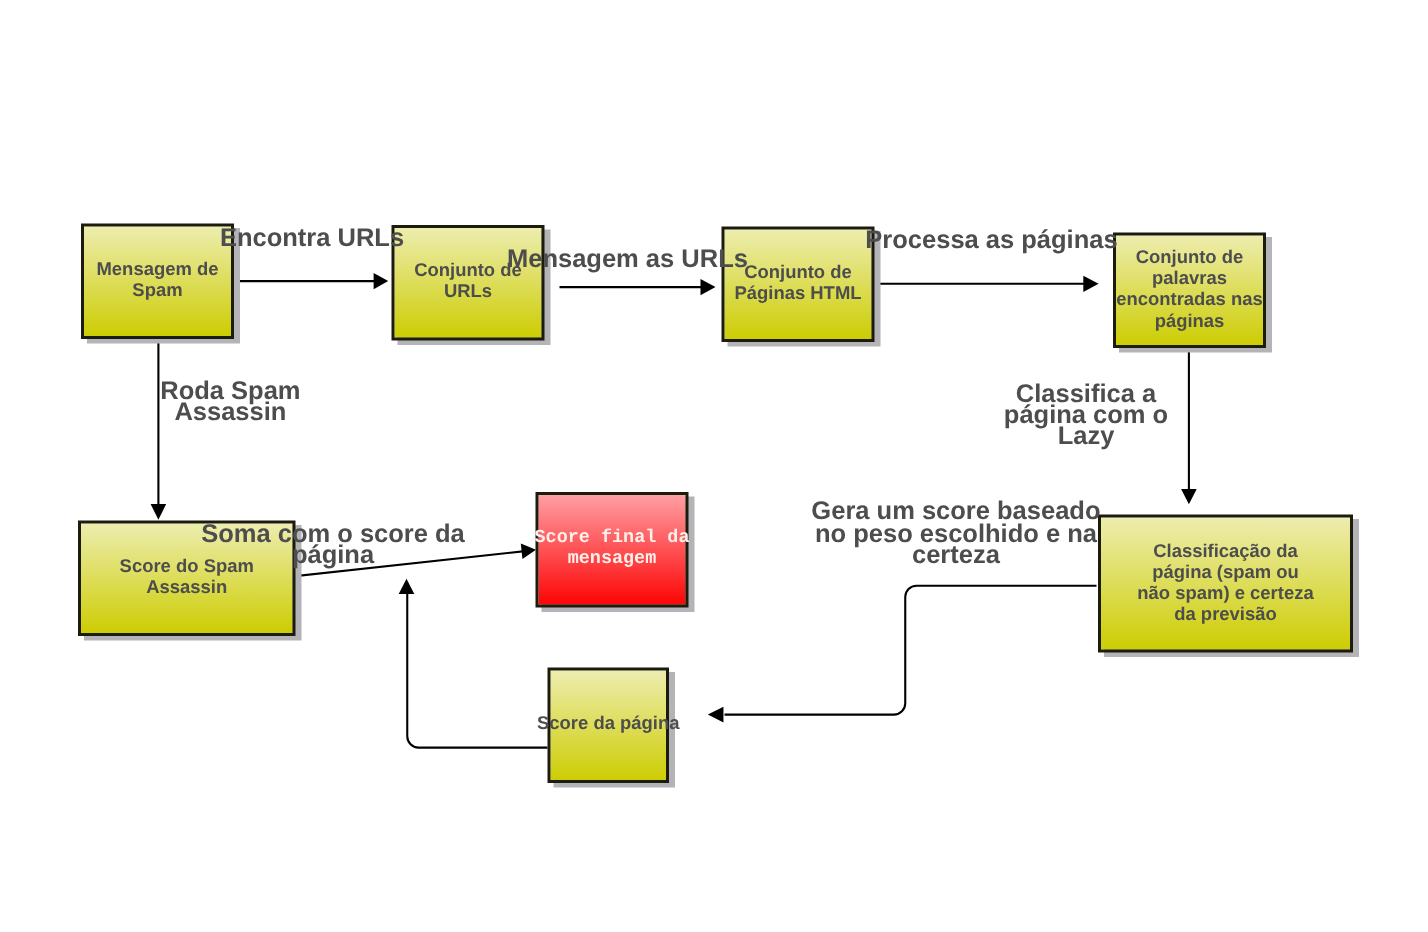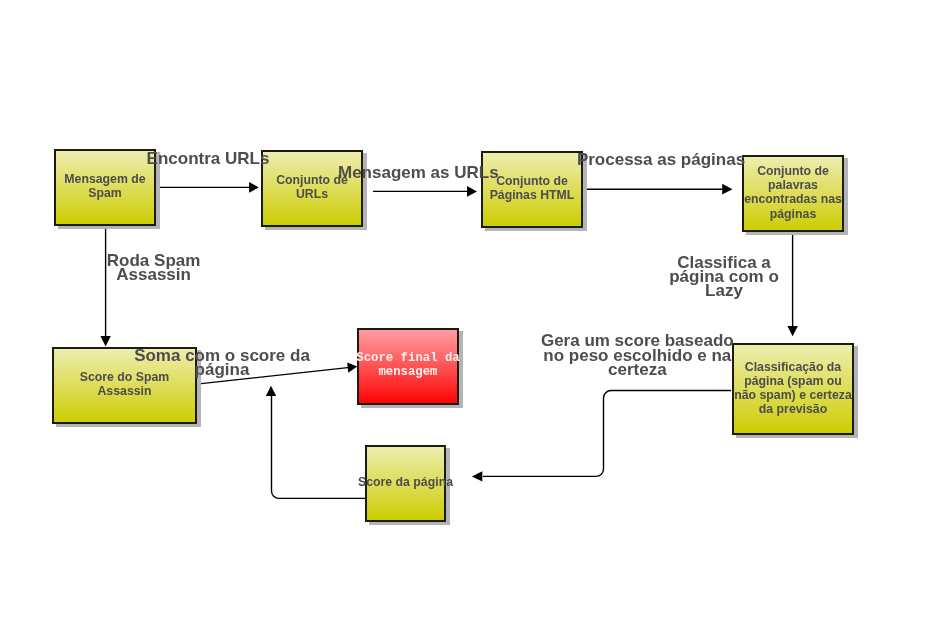--- a/index.html
+++ b/index.html
@@ -102,21 +102,21 @@
     </div>
   </div>
 
   <div class="node yellow" style="left:365px;top:445px;width:81px;height:77px;">
     <div class="shadow"></div>
     <div class="inner">
       <span class="label">Score da página</span>
     </div>
   </div>
 
-  <div class="node yellow" style="left:732px;top:343px;width:122px;height:92px;">
+  <div class="node yellow" style="left:732px;top:343px;width:122px;height:92px;padding-left:48px;">
     <div class="shadow"></div>
     <div class="inner">
       <span class="label">Classificação da
 página (spam ou
 não spam) e certeza
 da previsão</span>
     </div>
   </div>
 
   <div class="elabel" style="left:208px;top:152px;">Encontra URLs</div>

